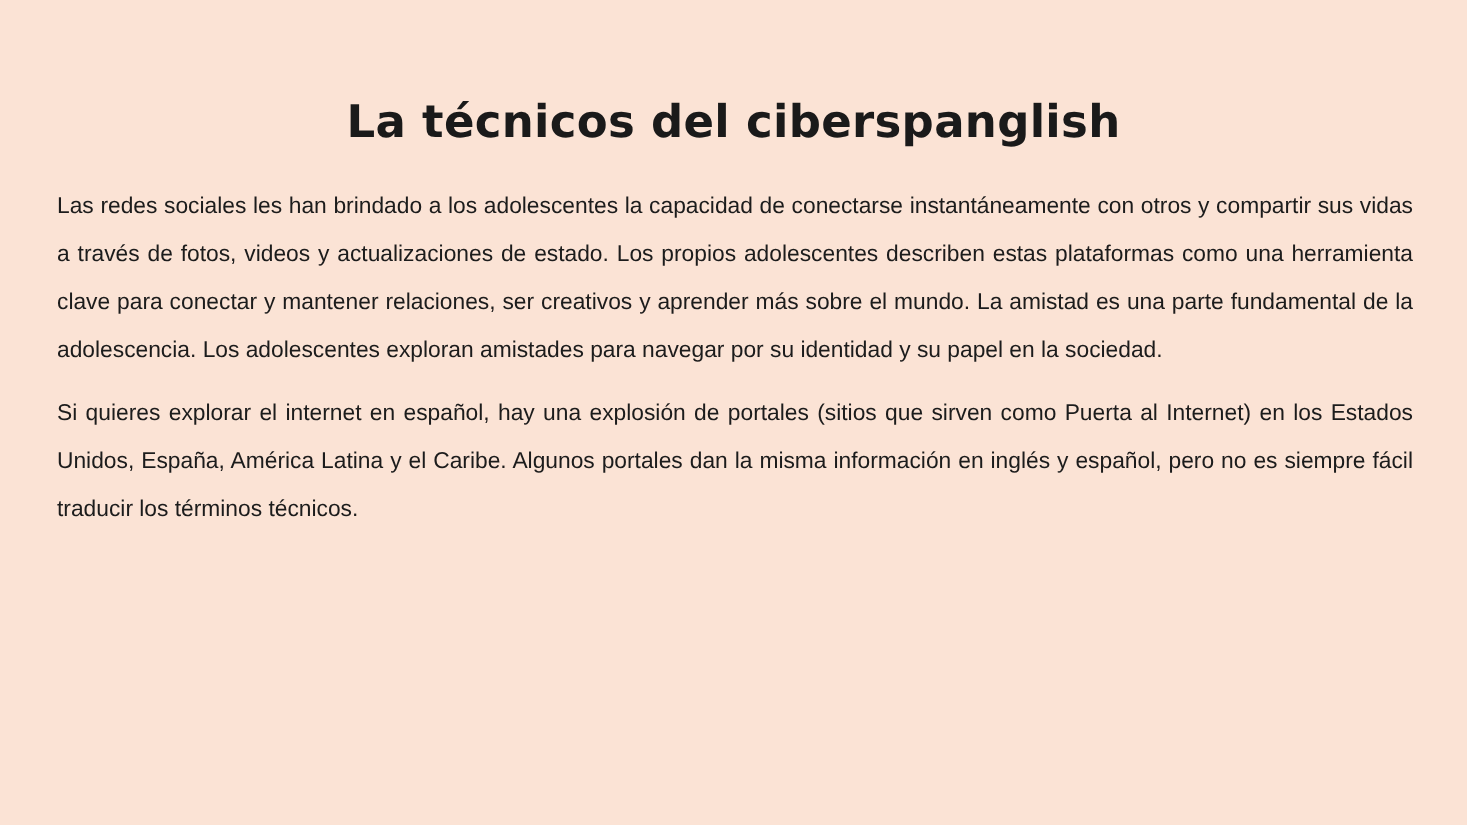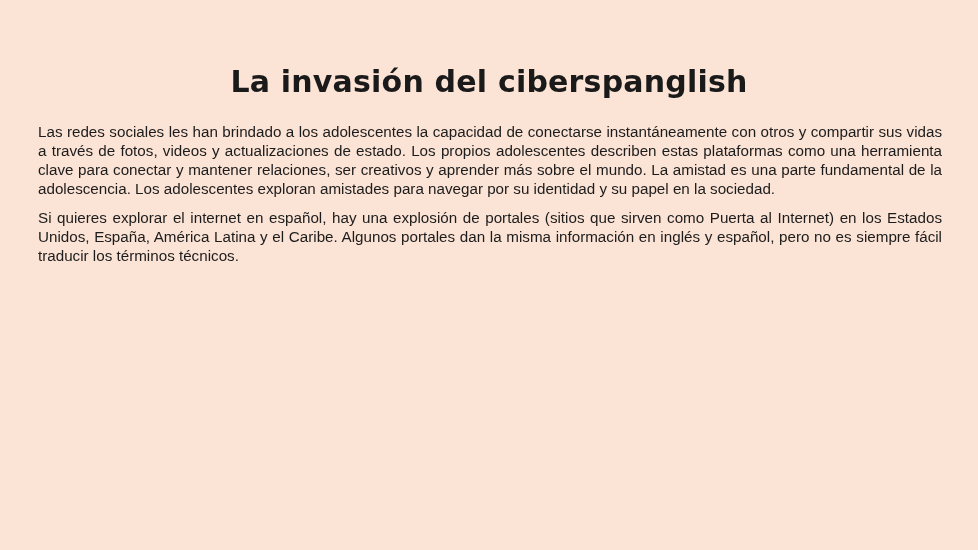--- a/index.html
+++ b/index.html
@@ -34,38 +34,38 @@
   }
   .body-block {
     position: absolute;
     top: 122px;
     left: 38px;
     width: 904px;
   }
   .para {
     margin: 0 0 10px 0;
     font-size: 15.2px;
-    line-height: 19px;
+    line-height: 32px;
     color: #1c1c1c;
     text-align: justify;
     text-justify: inter-word;
     font-family: "Liberation Sans", sans-serif;
   }
   .para:last-child {
     margin-bottom: 0;
   }
   .para.no-justify-last {
     text-align-last: left;
   }
 </style>
 </head>
 <body>
 
 <div class="slide">
 
-  <h1 class="title">La invasión del ciberspanglish</h1>
+  <h1 class="title">La técnicos del ciberspanglish</h1>
 
   <div class="body-block">
     <p class="para no-justify-last">Las redes sociales les han brindado a los adolescentes la capacidad de conectarse instantáneamente con otros y compartir sus vidas a través de fotos, videos y actualizaciones de estado. Los propios adolescentes describen estas plataformas como una herramienta clave para conectar y mantener relaciones, ser creativos y aprender más sobre el mundo. La amistad es una parte fundamental de la adolescencia. Los adolescentes exploran amistades para navegar por su identidad y su papel en la sociedad.</p>
     <p class="para no-justify-last">Si quieres explorar el internet en español, hay una explosión de portales (sitios que sirven como Puerta al Internet) en los Estados Unidos, España, América Latina y el Caribe. Algunos portales dan la misma información en inglés y español, pero no es siempre fácil traducir los términos técnicos.</p>
   </div>
 
 </div>
 
 </body></html>

